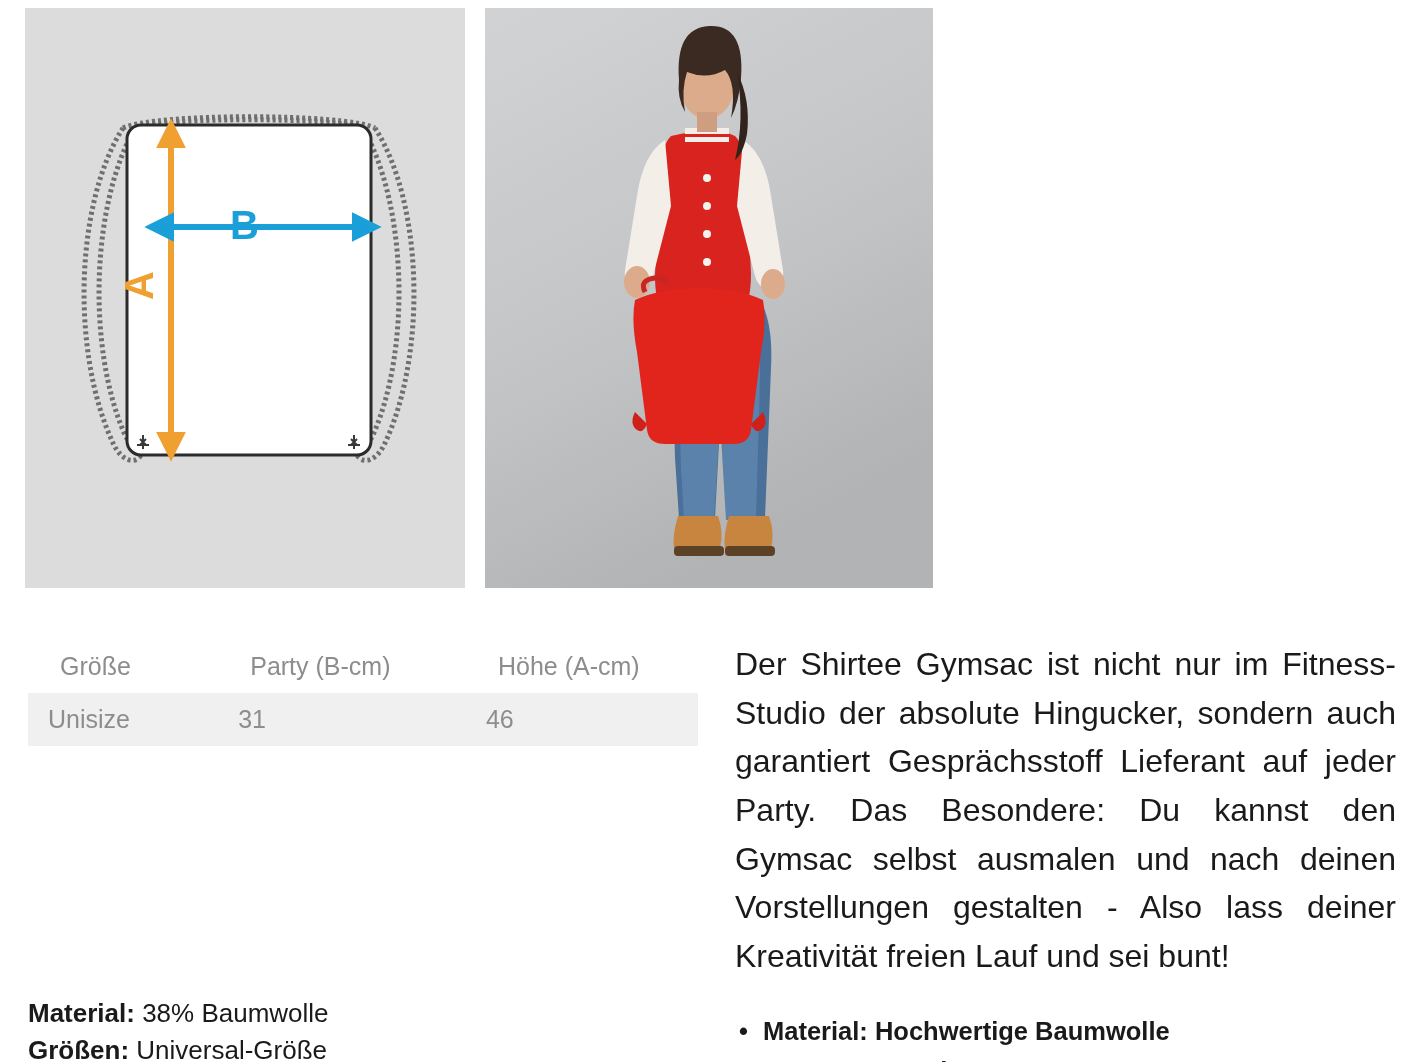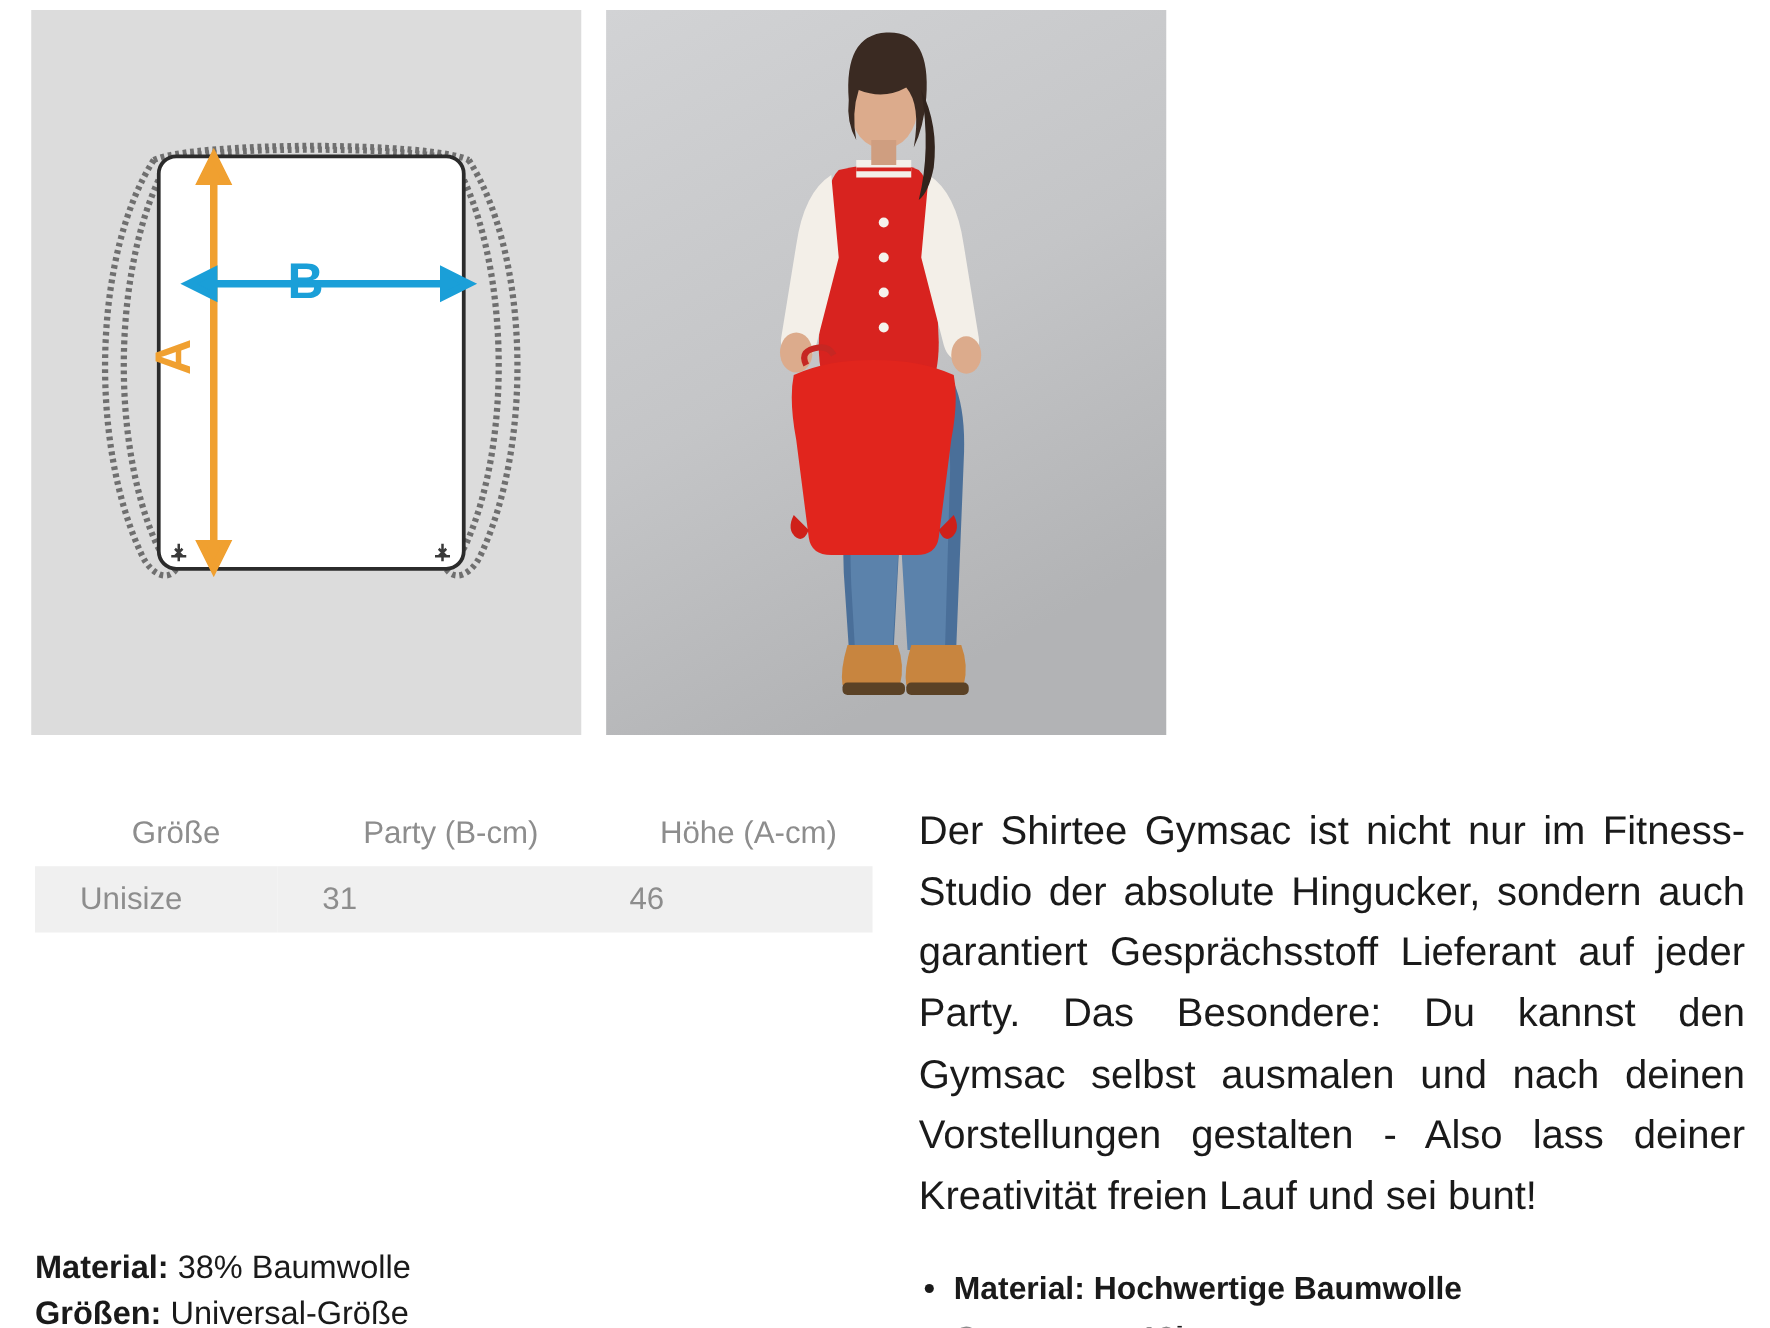--- a/index.html
+++ b/index.html
@@ -82,30 +82,30 @@
     box-sizing: border-box;
     position: relative;
   }
 
   table.size-table {
     border-collapse: collapse;
     width: 670px;
     font-size: 25px;
   }
   table.size-table th {
-    text-align: center;
+    text-align: left;
     font-weight: normal;
     color: #8d8d8d;
     padding: 12px 0 12px 32px;
     background: #ffffff;
   }
   table.size-table td {
     text-align: left;
     color: #8d8d8d;
-    padding: 12px 0 12px 36px;
+    padding: 12px 0 12px 20px;
     background: #f0f0f0;
   }
   table.size-table th.c0, table.size-table td.c0 { width: 180px; }
   table.size-table th.c1, table.size-table td.c1 { width: 255px; }
   table.size-table th.c2, table.size-table td.c2 { width: 235px; }
 
   .material-block {
     position: absolute;
     left: 28px;
     top: 355px;

